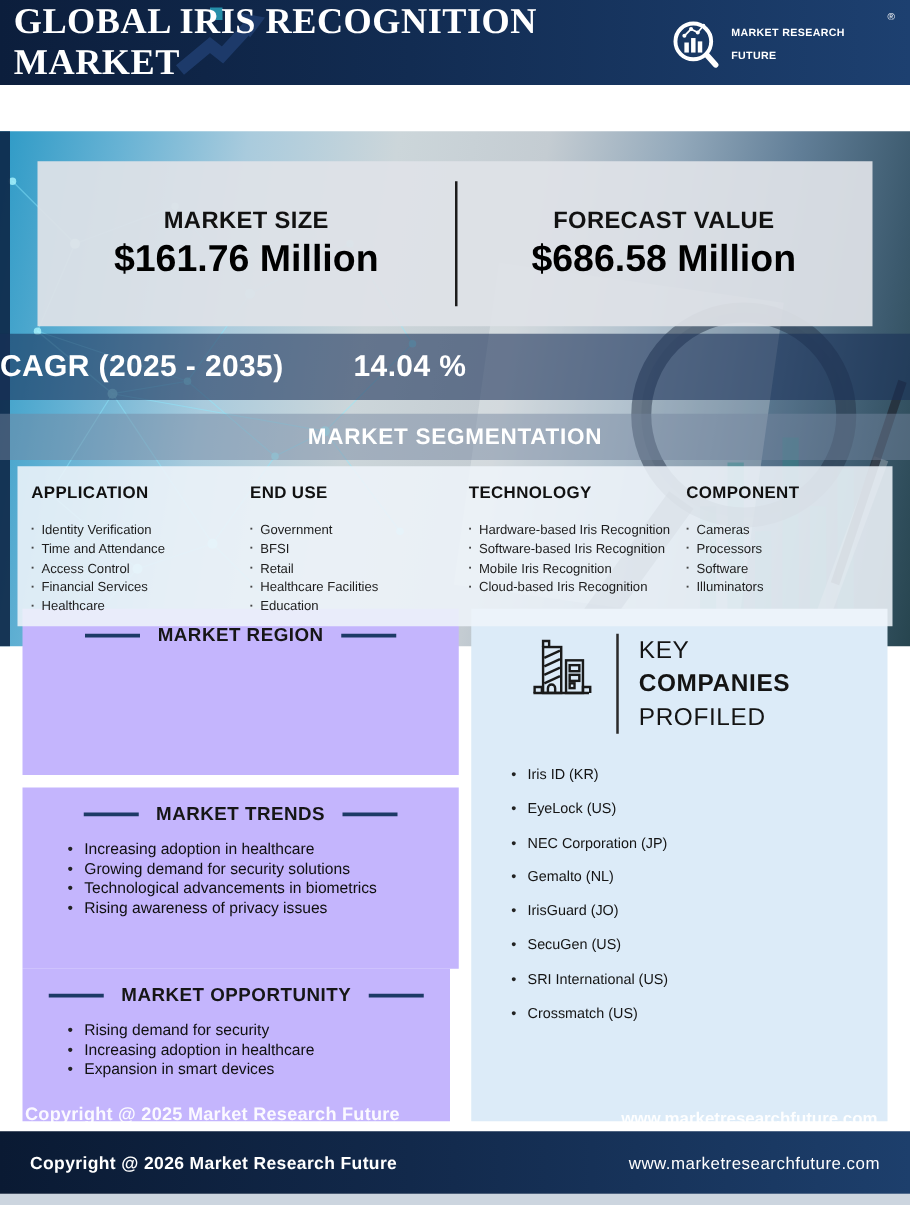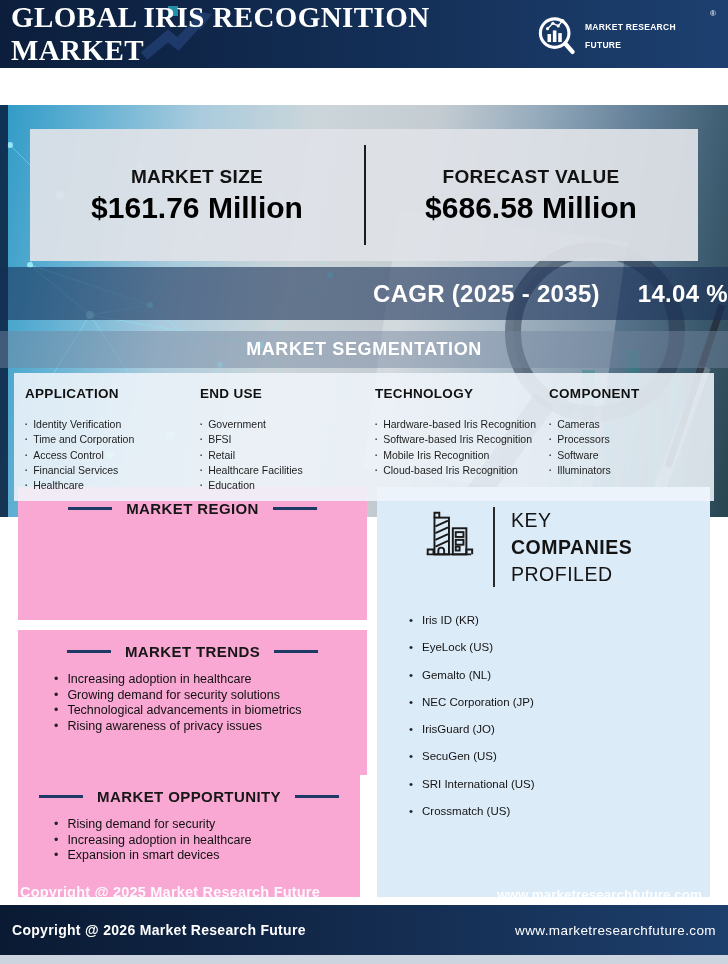--- a/index.html
+++ b/index.html
@@ -24,37 +24,37 @@
   .left-strip { position: absolute; left: 0; top: 0; bottom: 0; width: 8px; background: rgba(10, 32, 64, 0.85); }
 
   .stat-panel { position: absolute; left: 30px; top: 24px; width: 668px; height: 132px;
     background: rgba(223, 226, 231, 0.93); display: flex; z-index: 2; }
   .stat-half { flex: 1; display: flex; flex-direction: column; align-items: center; justify-content: center; }
   .stat-label { font-size: 19px; font-weight: bold; color: #121212; letter-spacing: 0.3px; }
   .stat-value { font-size: 30px; font-weight: bold; color: #000000; margin-top: 3px; }
   .stat-divider { position: absolute; left: 50%; top: 16px; bottom: 16px; width: 2px; background: #1c1c1c; }
 
   .cagr-band { position: absolute; left: 0; right: 0; top: 162px; height: 53px;
-    background: rgba(24, 46, 86, 0.58); display: flex; align-items: center; justify-content: flex-end; gap: 38px; z-index: 2; }
+    background: rgba(24, 46, 86, 0.58); display: flex; align-items: center; justify-content: flex-start; gap: 56px; z-index: 2; }
   .cagr-band span { color: #fff; font-size: 24px; font-weight: bold; letter-spacing: 0.3px; }
 
   .seg-title-band { position: absolute; left: 0; right: 0; top: 226px; height: 37px;
     background: rgba(118, 134, 158, 0.48); display: flex; align-items: center; justify-content: center; z-index: 2; }
   .seg-title-band span { color: #fff; font-size: 18px; font-weight: bold; letter-spacing: 0.6px; }
 
   .seg-panel { position: absolute; left: 14px; top: 268px; width: 700px; height: 128px;
     background: rgba(238, 244, 249, 0.88); display: grid; grid-template-columns: 175px 175px 174px 1fr;
     padding: 13px 0 0 11px; z-index: 2; }
   .seg-col-heading { font-size: 13.5px; font-weight: bold; color: #111; letter-spacing: 0.3px; margin-bottom: 16px; }
   .seg-list { list-style: none; }
   .seg-list li { font-size: 10.5px; color: #1d1d1d; line-height: 15.3px; white-space: nowrap; }
   .seg-list li::before { content: "▪"; font-size: 6px; color: #444; margin-right: 6px; vertical-align: 2px; }
 
   
-  .box { position: absolute; background: #f9a8d4; }
+  .box { position: absolute; background: #c4b5fd; }
   .region-box { left: 18px; top: 487px; width: 349px; height: 133px; }
   .trends-box { left: 18px; top: 630px; width: 349px; height: 145px; }
   .opportunity-box { left: 18px; top: 775px; width: 342px; height: 122px; }
   .companies-box { left: 377px; top: 487px; width: 333px; height: 410px; background: #dcebf8; }
 
   .sec-heading { display: flex; align-items: center; justify-content: center; gap: 14px; padding-top: 13px; }
   .sec-heading .line { width: 44px; height: 3px; background: #1d3a66; }
   .sec-heading .txt { font-size: 15px; font-weight: bold; color: #161616; letter-spacing: 0.4px; }
 
   .bullet-list { list-style: none; margin: 12px 0 0 36px; }
@@ -69,21 +69,21 @@
   .companies-list li { font-size: 11.5px; color: #141414; line-height: 12px; margin-bottom: 15.3px; }
   .companies-list li::before { content: "•"; color: #222; margin-right: 9px; }
 
   
   .wm { position: absolute; color: rgba(255,255,255,0.92); font-weight: bold; z-index: 4; }
   .wm-left { left: 20px; top: 884px; font-size: 14.5px; letter-spacing: 0.2px; }
   .wm-right { right: 26px; top: 887px; font-size: 13.5px; }
 
   .footer { position: absolute; left: 0; right: 0; top: 905px; height: 50px;
     background: linear-gradient(90deg, #0a1a33 0%, #12294b 45%, #1d3f6c 100%);
-    display: flex; align-items: center; justify-content: space-between; padding: 0 12px; z-index: 5; }
+    display: flex; align-items: center; justify-content: space-between; padding: 0 24px; z-index: 5; }
   .footer-copy { color: #fff; font-size: 14px; font-weight: bold; letter-spacing: 0.3px; }
   .footer-site { color: #fff; font-size: 13.5px; letter-spacing: 0.4px; }
   .bottom-strip { position: absolute; left: 0; right: 0; top: 955px; height: 9px; background: #ccd5df; }
 </style>
 </head>
 <body>
 
 <div class="canvas">
 
   <div class="header">
@@ -180,21 +180,21 @@
     <div class="seg-title-band">
       <span>MARKET SEGMENTATION</span>
     </div>
 
     <div class="seg-panel">
       <div class="seg-col">
         <div class="seg-col-heading">APPLICATION</div>
         <ul class="seg-list">
 
         <li>Identity Verification</li>
-            <li>Time and Corporation</li>
+            <li>Time and Attendance</li>
             <li>Access Control</li>
             <li>Financial Services</li>
             <li>Healthcare</li>
           </ul>
       </div>
       <div class="seg-col">
         <div class="seg-col-heading">END USE</div>
         <ul class="seg-list">
 
         <li>Government</li>
@@ -286,22 +286,22 @@
       <div class="companies-titles">
         <div>KEY</div>
         <div class="bold">COMPANIES</div>
         <div>PROFILED</div>
       </div>
     </div>
     <ul class="companies-list">
 
     <li>Iris ID (KR)</li>
         <li>EyeLock (US)</li>
+        <li>NEC Corporation (JP)</li>
         <li>Gemalto (NL)</li>
-        <li>NEC Corporation (JP)</li>
         <li>IrisGuard (JO)</li>
         <li>SecuGen (US)</li>
         <li>SRI International (US)</li>
         <li>Crossmatch (US)</li>
       </ul>
   </div>
 
   <div class="wm wm-left">Copyright @ 2025 Market Research Future</div>
   <div class="wm wm-right">www.marketresearchfuture.com</div>
 

